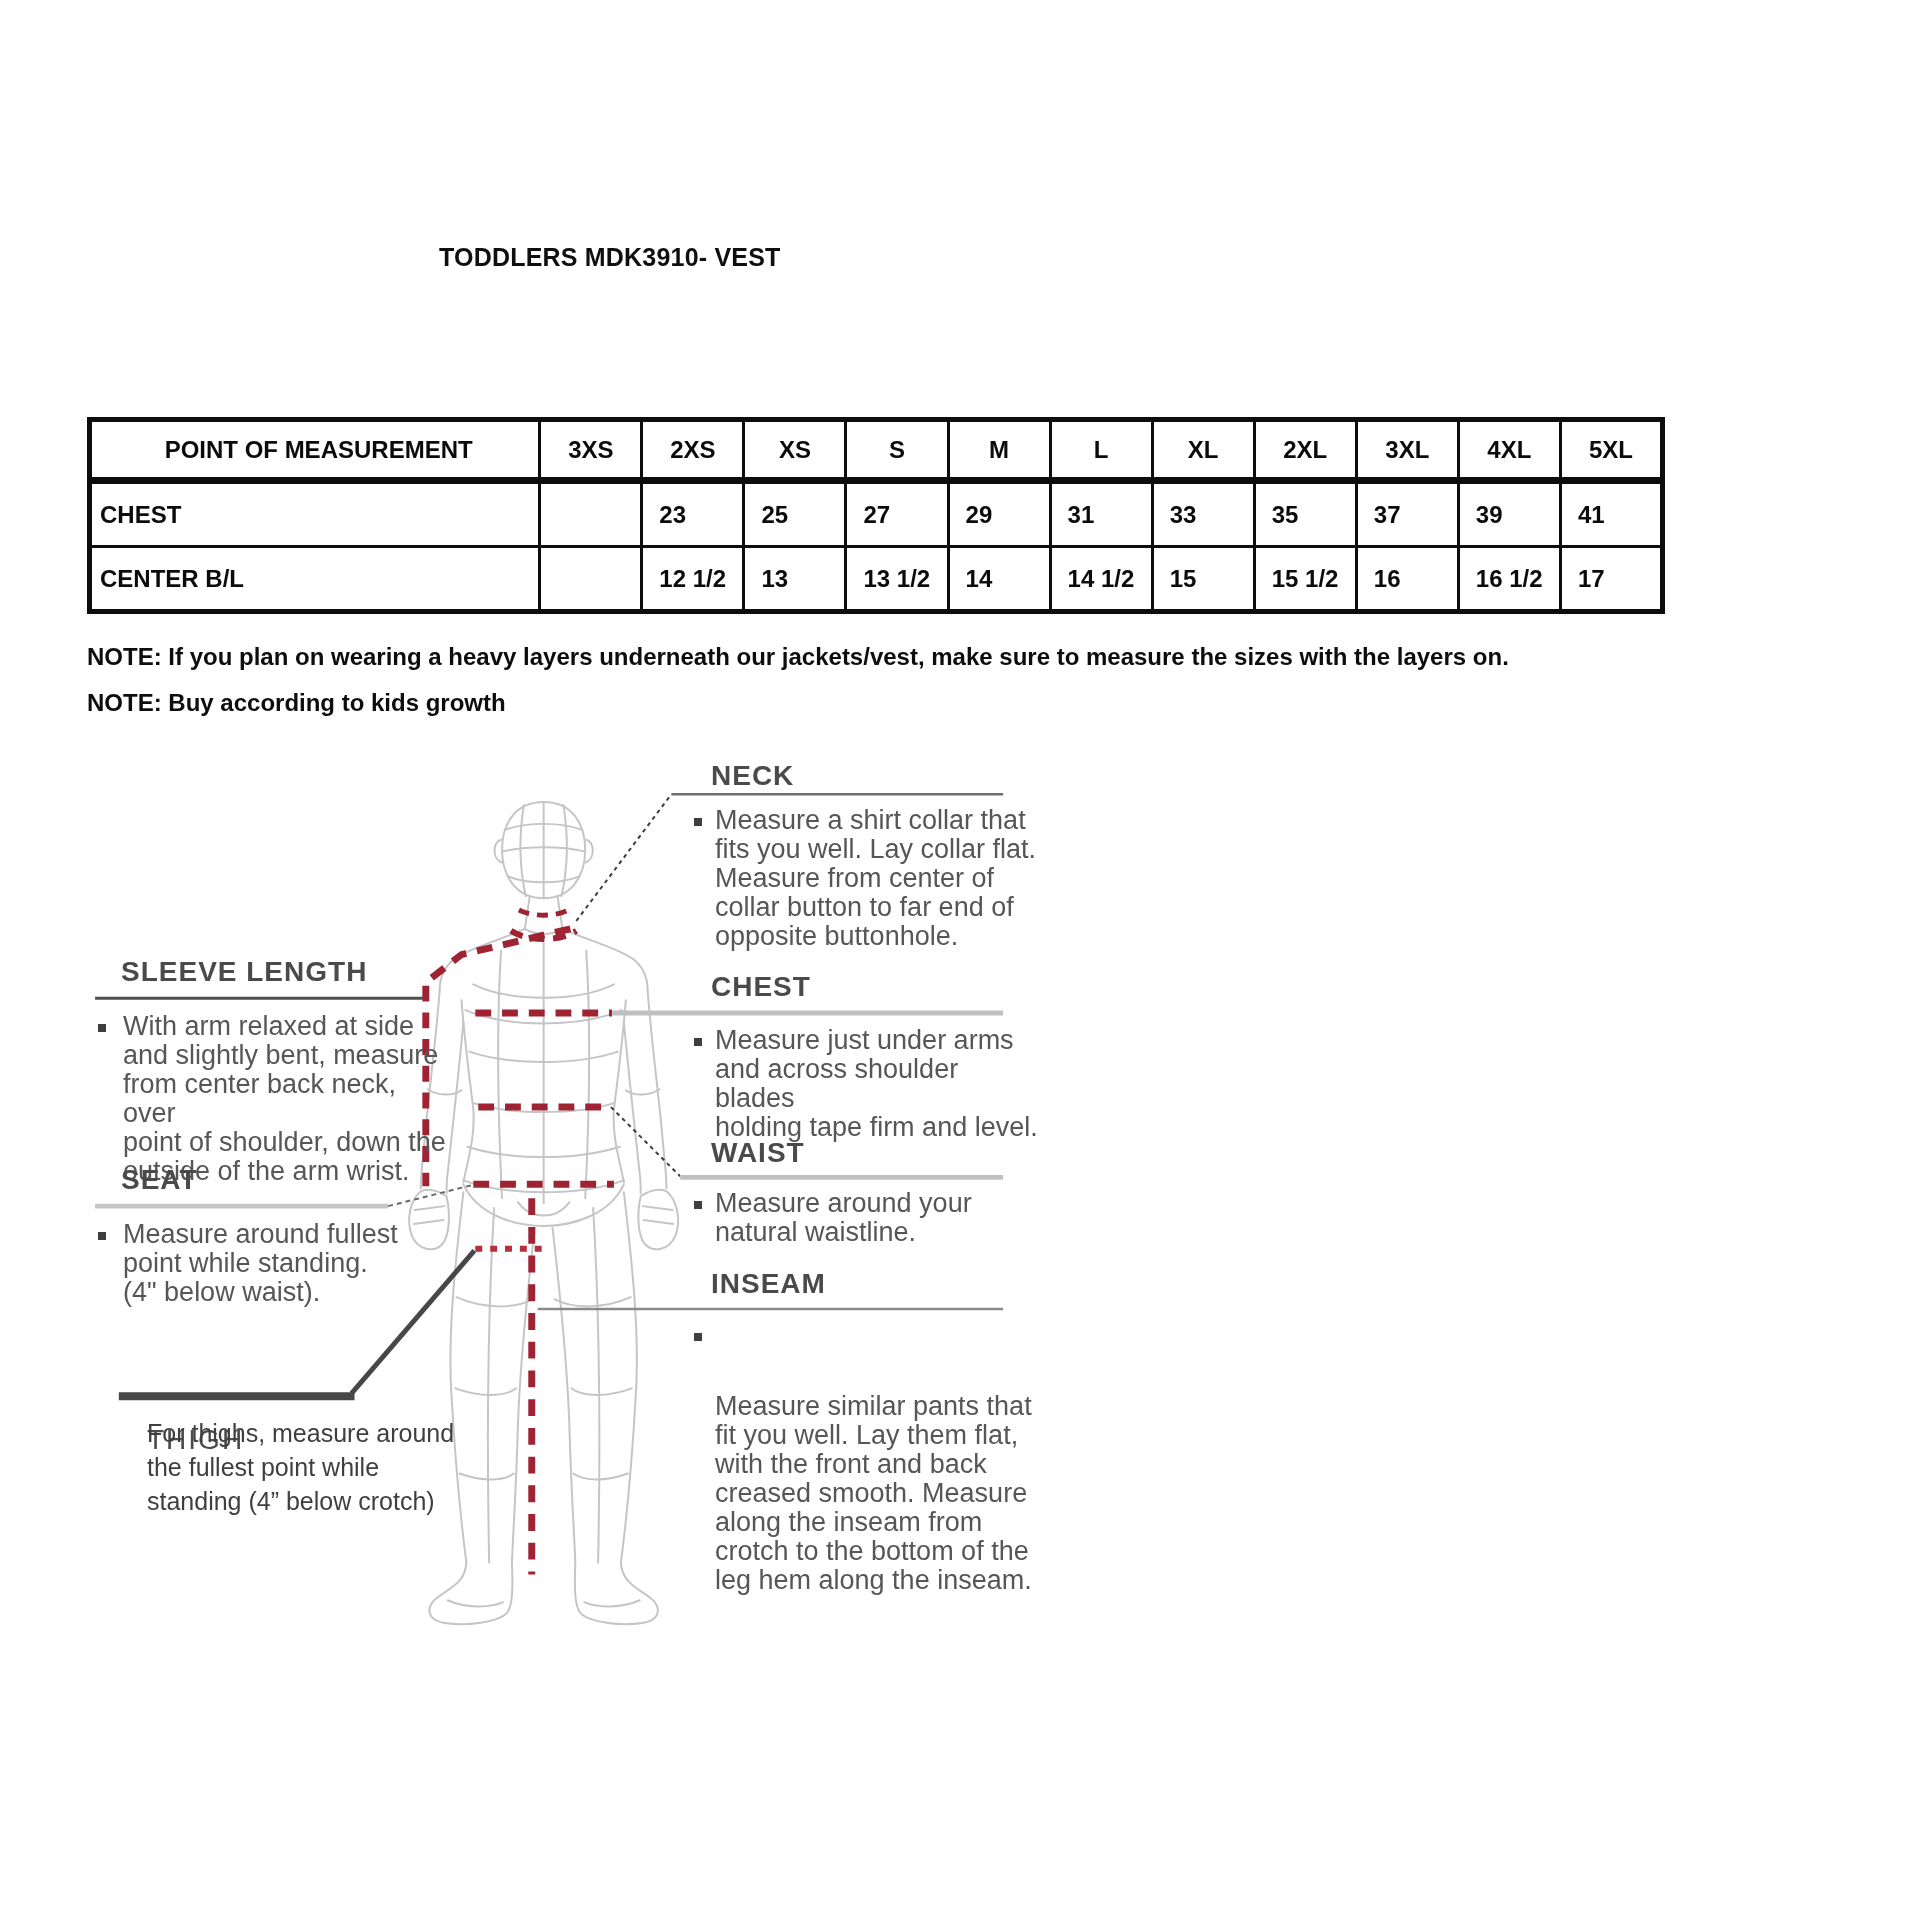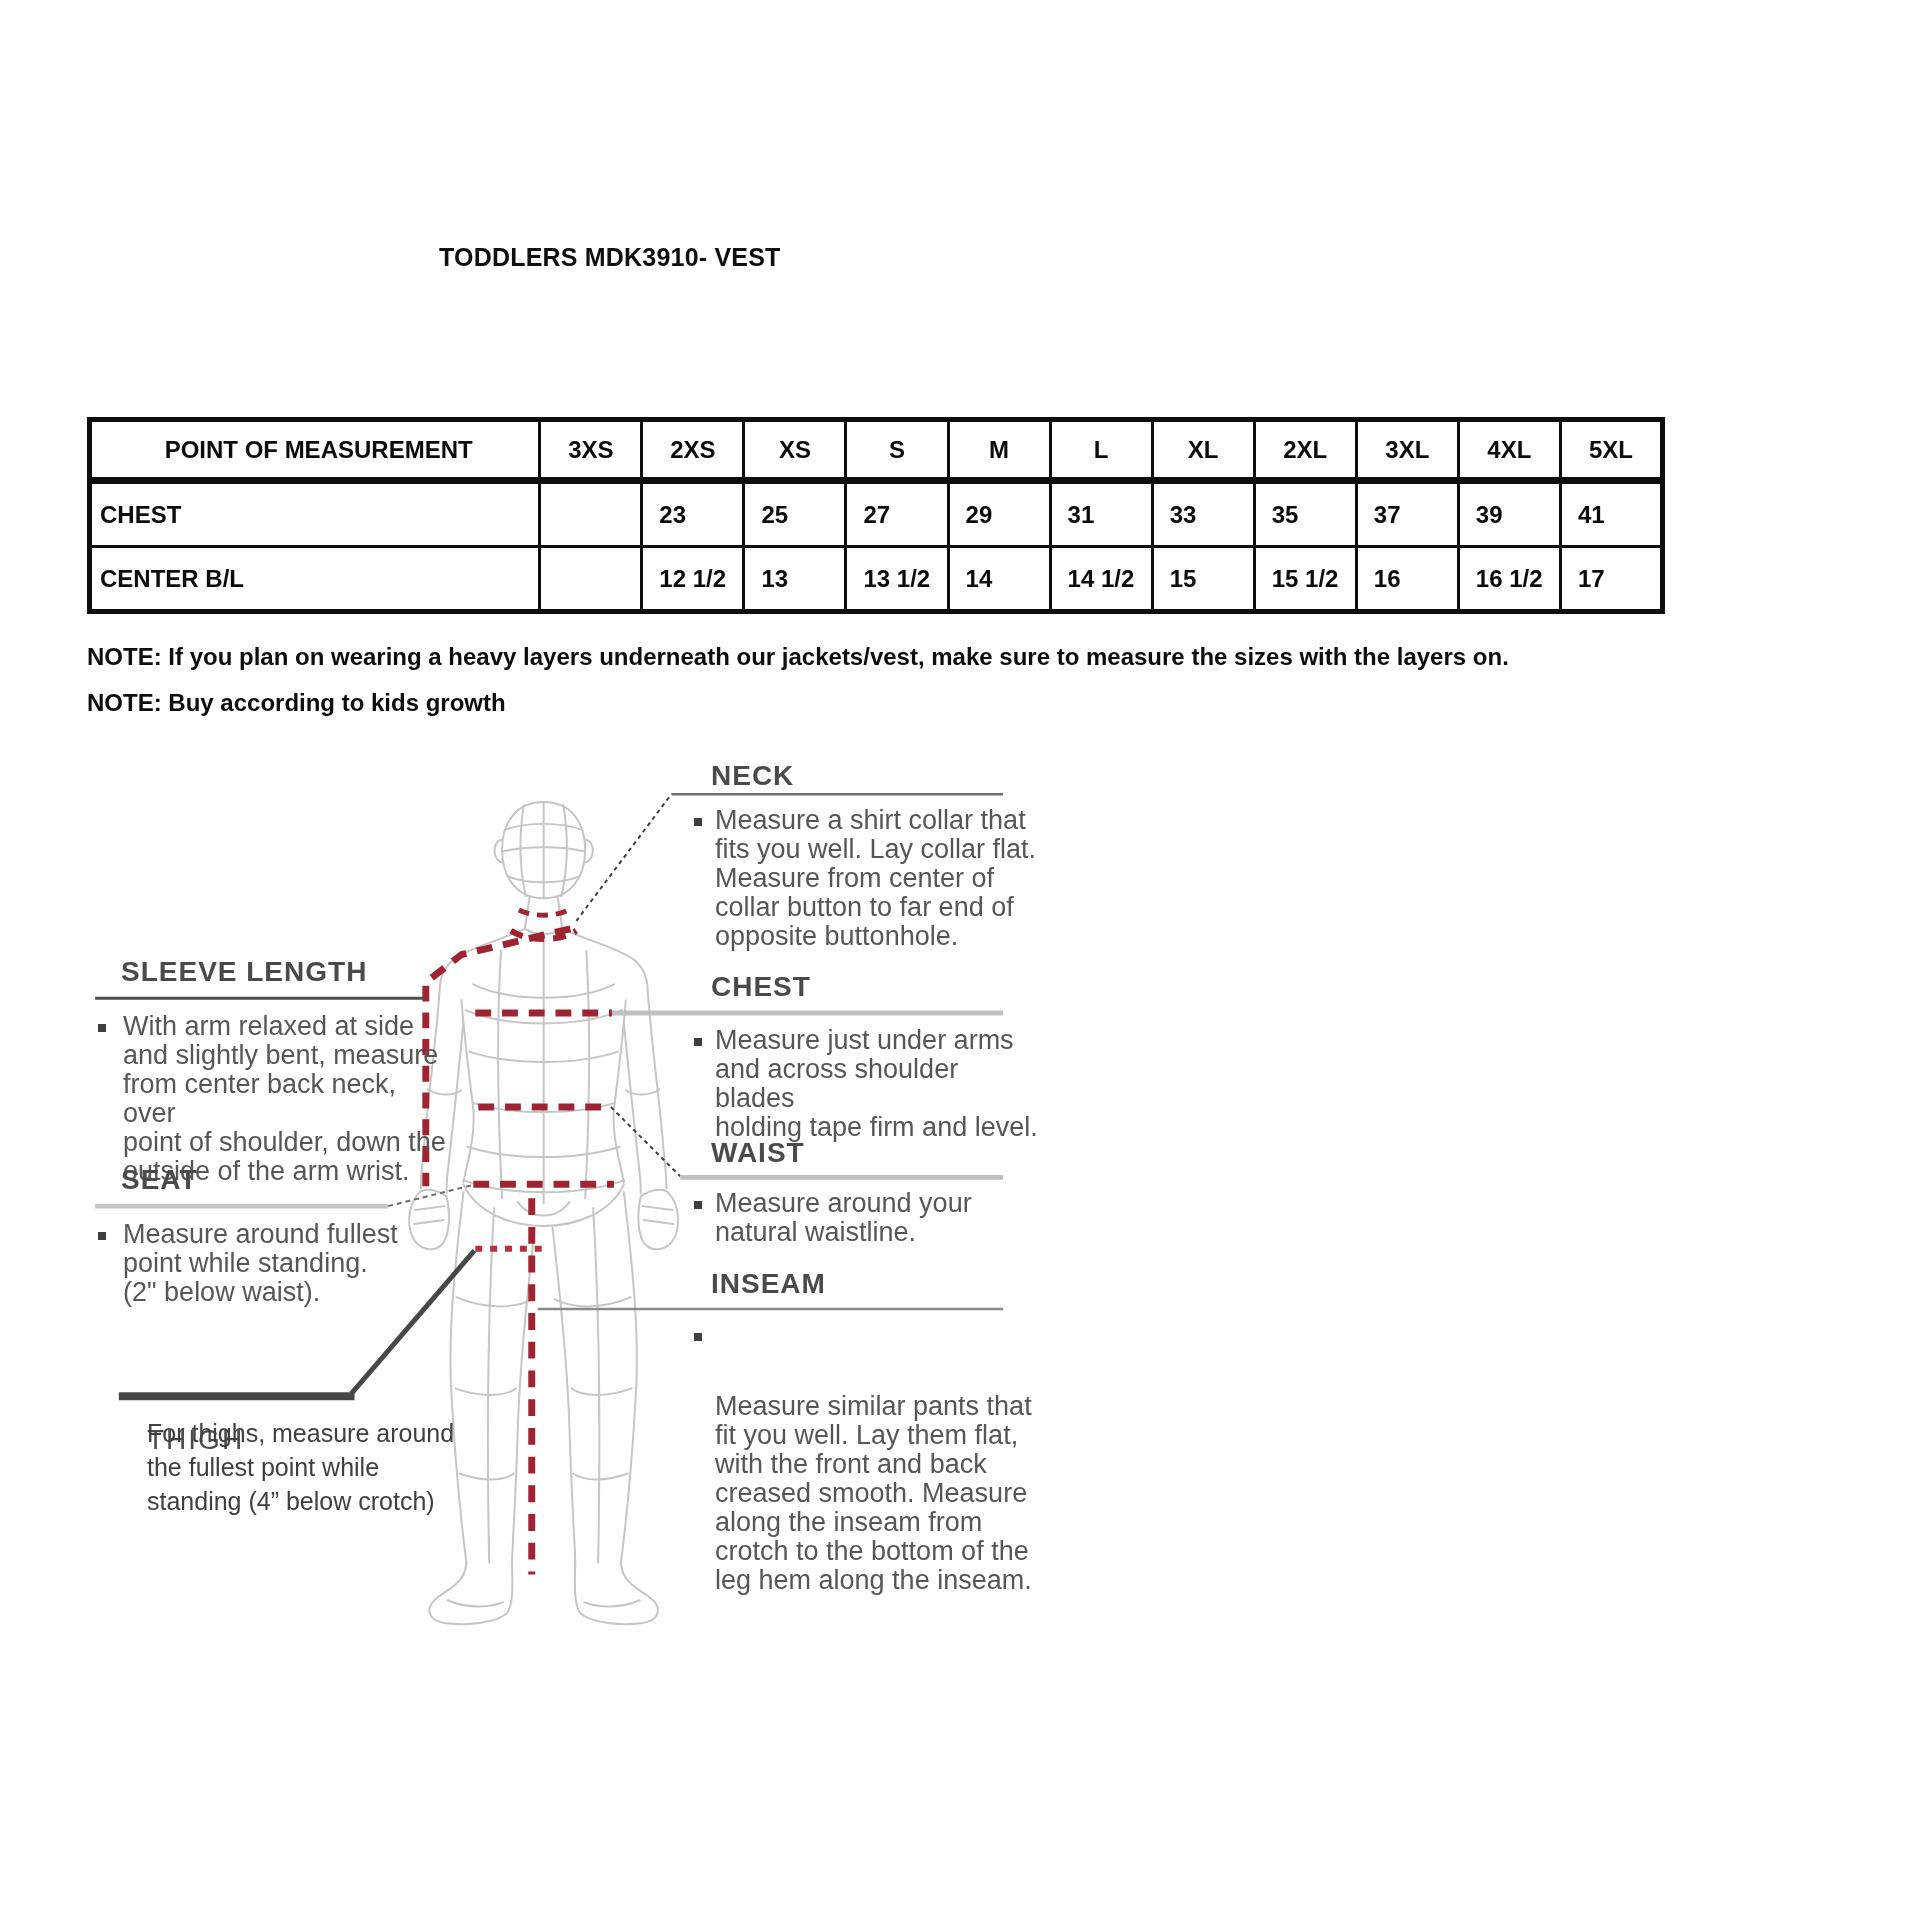--- a/index.html
+++ b/index.html
@@ -275,19 +275,19 @@
 <div class="abs guide-desc compact" style="left:123px; top:1012px;">With arm relaxed at side
 and slightly bent, measure
 from center back neck, over
 point of shoulder, down the
 outside of the arm wrist.</div>
 
 <div class="abs guide-heading" style="left:121px; top:1164px;">SEAT</div>
 <div class="abs bullet-square" style="left:98px; top:1232px;"></div>
 <div class="abs guide-desc compact" style="left:123px; top:1220px;">Measure around fullest
 point while standing.
-(2" below waist).</div>
+(4" below waist).</div>
 
 <div class="abs guide-heading thigh-heading" style="left:147px; top:1424px;">THIGH</div>
 <div class="abs thigh-desc" style="left:147px; top:1416px;">For thighs, measure around
 the fullest point while
 standing (4” below crotch)</div>
 
 
 </body></html>

